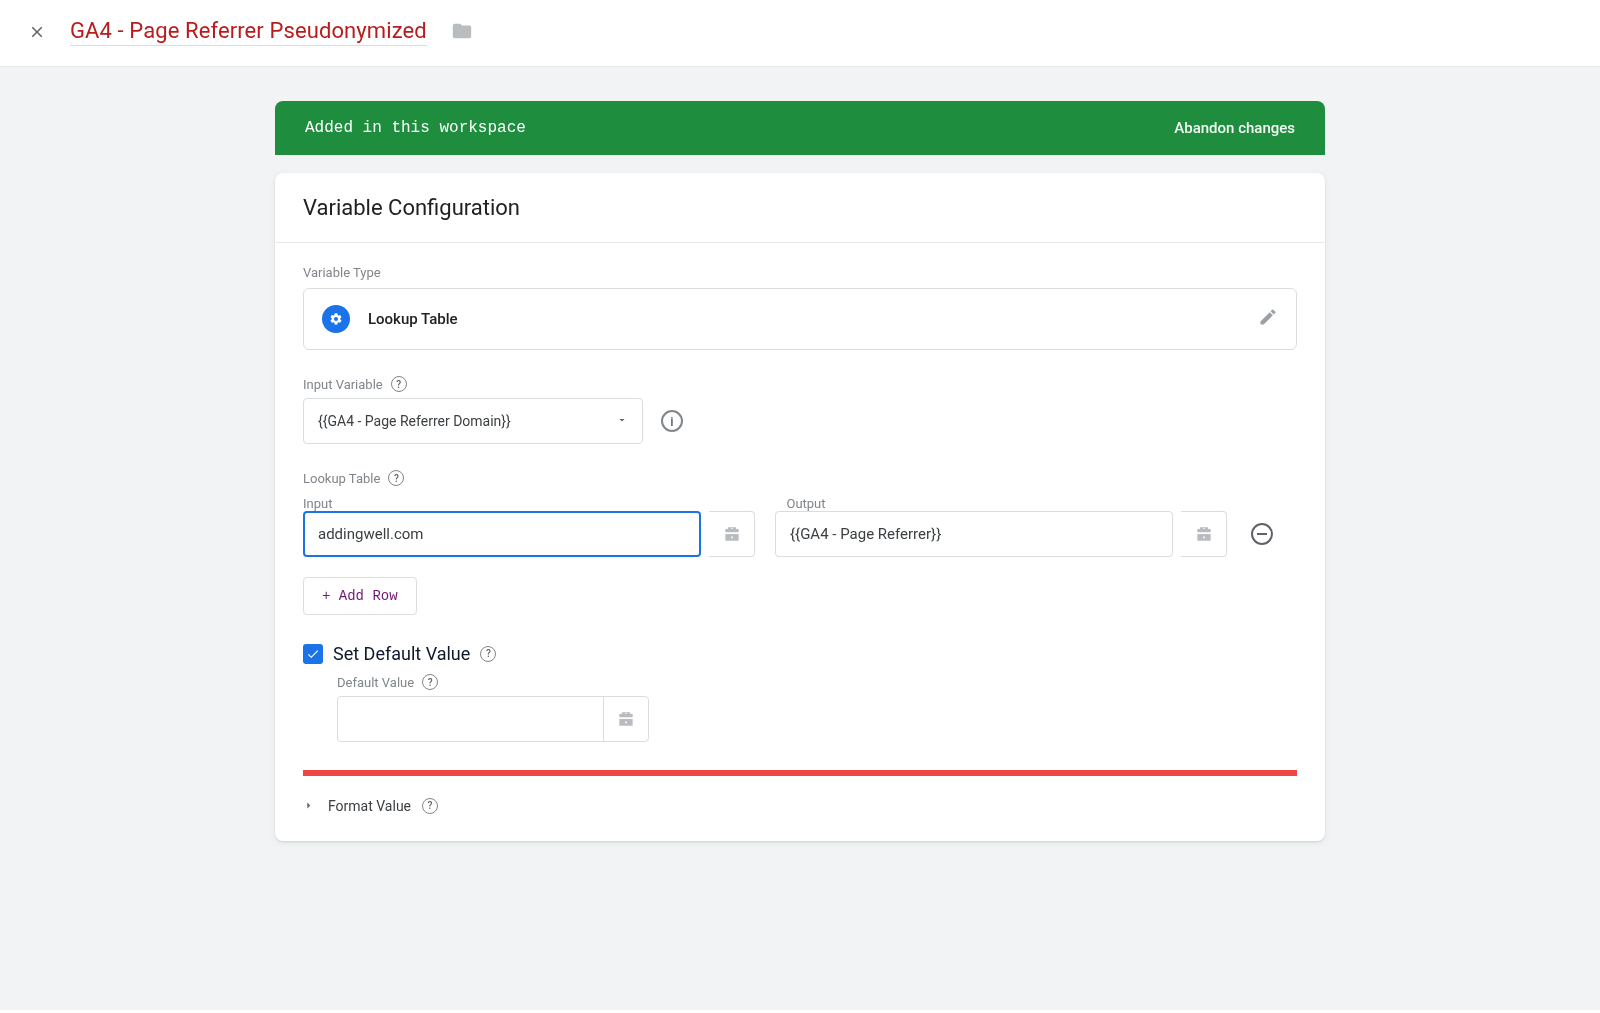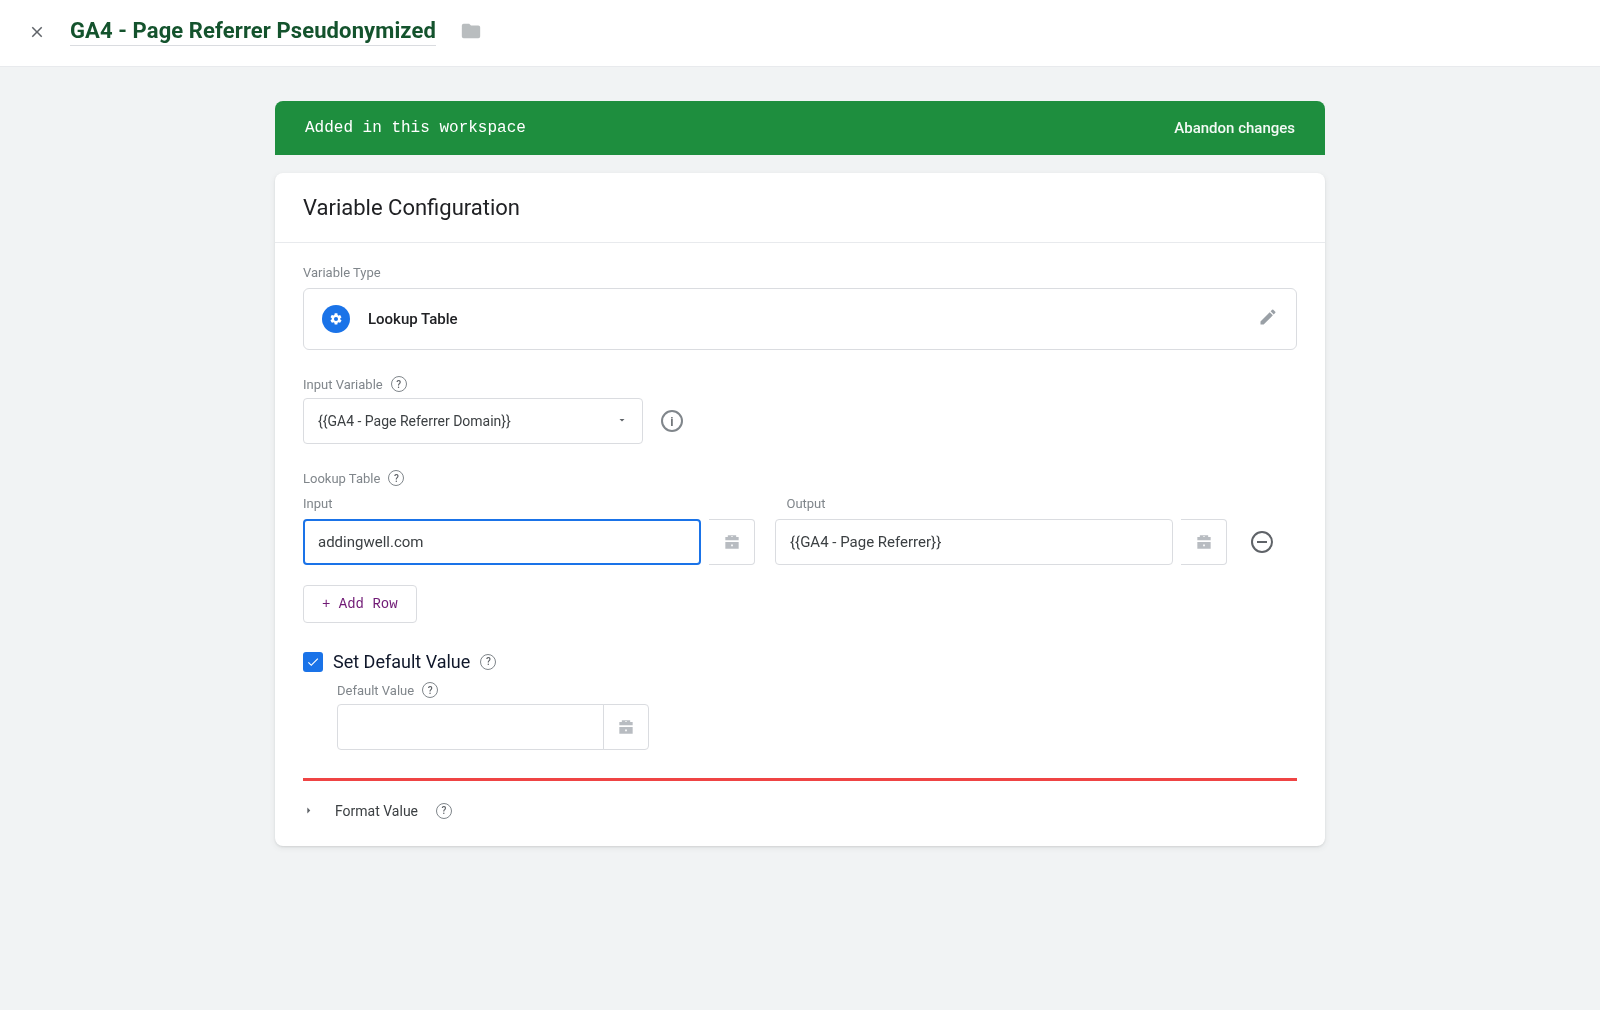--- a/index.html
+++ b/index.html
@@ -17,23 +17,23 @@
     border-bottom: 1px solid #e8eaed;
     gap: 24px;
   }
   .close-x {
     color: #5f6368;
     cursor: pointer;
     display: inline-flex;
   }
   .title {
     font-size: 22px;
-    font-weight: 700;
+    font-weight: 400;
     letter-spacing: .1px;
-    color: #14532d;
+    color: #b91c1c;
     padding-bottom: 2px;
     border-bottom: 1px solid #dadce0;
   }
   .folder-ic {
     color: #80868b;
     position: relative;
     top: 1px;
   }
   .canvas {
     background: #f1f3f4;
@@ -129,21 +129,21 @@
     font-weight:500;
   }
   .info-circ.small {
     width:16px; height:16px; border-width:1.5px; font-size:10px;
   }
 
   .lt-head { display:flex; gap:60px; margin-top:10px; }
   .lt-head .col { font-size:13px; color:#80868b; }
   .lt-head .col.out { margin-left:394px; }
 
-  .lt-row { display:flex; align-items:center; gap:12px; margin-top:8px; }
+  .lt-row { display:flex; align-items:center; gap:12px; margin-top:0; }
   .t-input {
     width: 398px;
     height:46px;
     border:1px solid #dadce0;
     border-radius:4px;
     font-size:15px;
     padding:0 14px;
     color:#3c4043;
     font-family:inherit;
   }
@@ -194,24 +194,24 @@
   .dv-block { margin-left:34px; margin-top:10px; }
   .dv-row { display:flex; align-items:center; margin-top:6px; }
   .dv-input {
     width:270px; height:46px;
     border:1px solid #dadce0;
     border-radius:4px 0 0 4px;
     font-size:15px; padding:0 14px; font-family:inherit;
   }
 
   .fmt-row {
-    border-top:3px solid #ef4444;
+    border-top:6px solid #ef4444;
     margin-top:28px;
     padding:20px 0;
-    display:flex; align-items:center; gap:18px;
+    display:flex; align-items:center; gap:11px;
   }
   .chevr { color:#5f6368; transform:rotate(-90deg); display:inline-block; }
   .fmt-label { font-size:14px; color:#3c4043; }
 </style>
 </head>
 <body>
 
 <div class="header">
   <span class="close-x">
     <svg width="18" height="18" viewBox="0 0 24 24">

